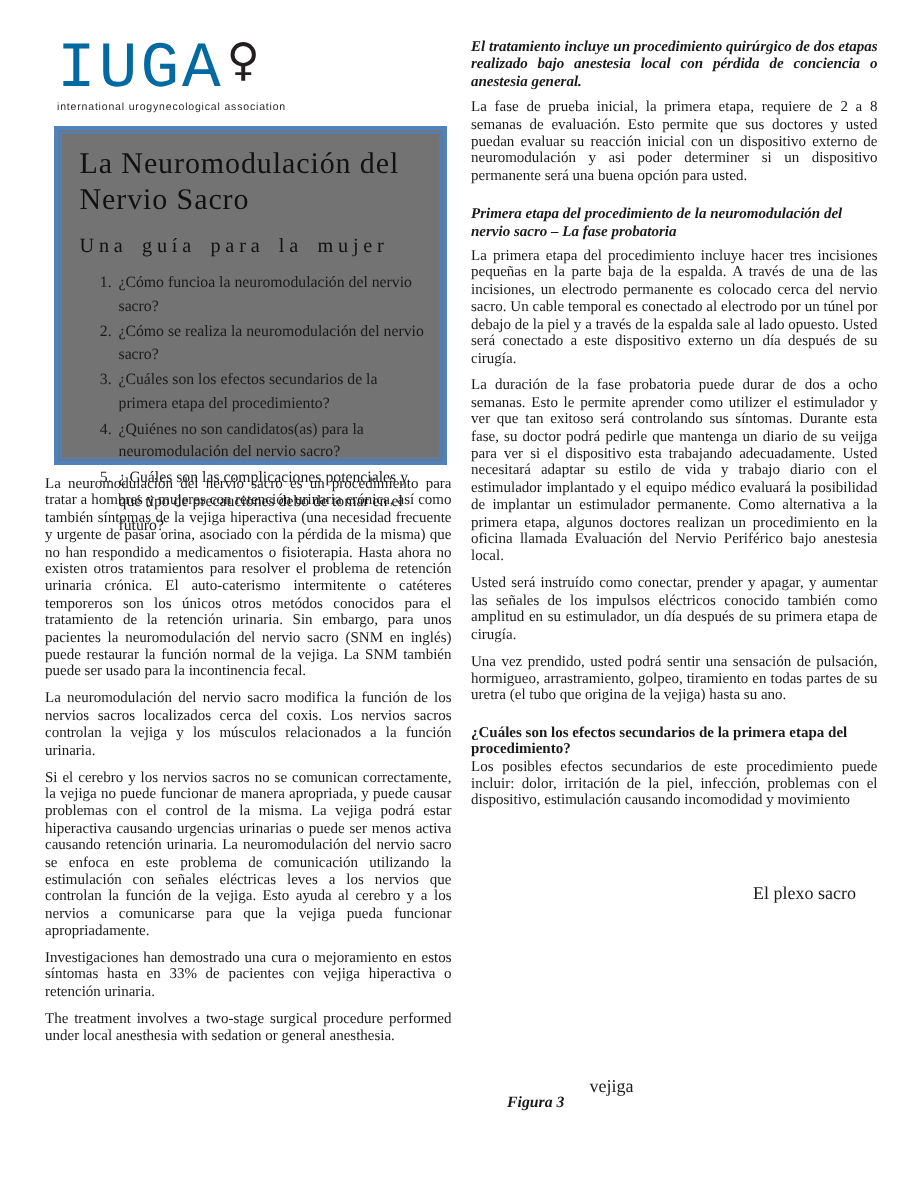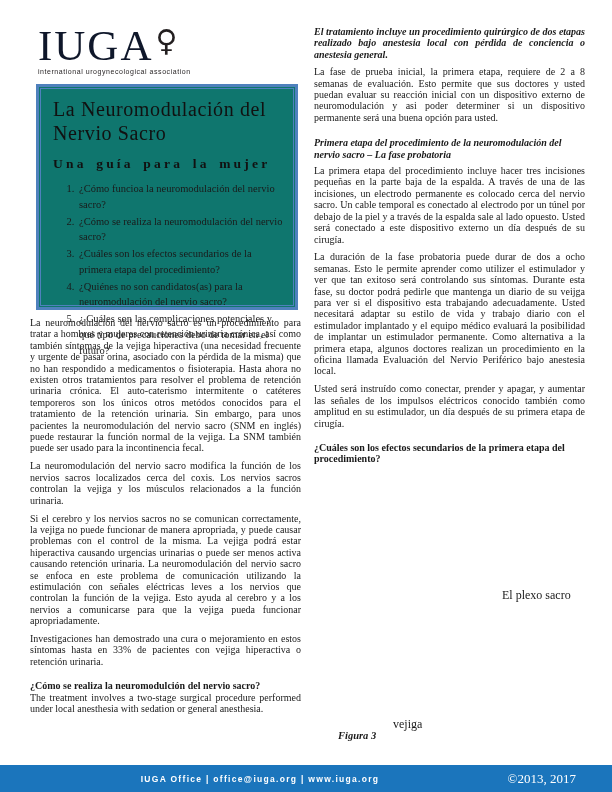--- a/index.html
+++ b/index.html
@@ -8,46 +8,46 @@
     width:612px;height:792px;
     background:#ffffff;
     font-family:"Liberation Serif", serif;
     color:#1a1a1a;
     overflow:hidden;
   }
   
   .logo{position:absolute;left:38px;top:24px;width:240px;}
   .logo-row{display:flex;align-items:flex-start;line-height:1;}
   .logo-text{
-    font-family:Liberation Serif, serif;
-    font-size:43px;font-weight:400;letter-spacing:2px;color:#0f172a;text-align:right;
+    font-family:Liberation Mono, monospace;
+    font-size:43px;font-weight:400;letter-spacing:2px;color:#0369a1;text-align:right;
   }
   .logo-symbol{
     font-family:"DejaVu Sans", sans-serif;
     font-size:30px;color:#231f20;margin-left:2px;margin-top:2px;
   }
   .logo-tagline{
     font-family:"Liberation Sans", sans-serif;
     font-size:7px;letter-spacing:0.55px;color:#231f20;margin-top:1px;
   }
   
   .title-box{
     position:absolute;left:36px;top:84px;width:262px;height:226px;
-    border:3px solid #4f81bd;box-sizing:border-box;background:#0f766e;
+    border:3px solid #4f81bd;box-sizing:border-box;background:#737373;
   }
   .title-box-inner{
     position:absolute;inset:1px;border:1px solid #4f81bd;
     padding:8px 10px 6px 12px;box-sizing:border-box;
   }
   .box-title{
     margin:0;font-size:20px;font-weight:400;line-height:1.2;
     letter-spacing:0.6px;color:#111;
   }
   .box-subtitle{
-    margin:11px 0 0 0;font-size:13.5px;font-weight:700;
+    margin:11px 0 0 0;font-size:13.5px;font-weight:400;
     letter-spacing:3.2px;word-spacing:3px;color:#111;
   }
   .box-questions{
     margin:9px 0 0 0;padding:0 0 0 24px;
     font-size:10.5px;line-height:1.5;
   }
   .box-questions li{margin:0 0 1px 0;padding-left:2px;}
   
   .col{
     position:absolute;width:271px;
@@ -112,36 +112,33 @@
           <li>¿ Cuáles son las complicaciones potenciales y qué tipo de precauciones debo de tomar en el futuro?</li>
         </ol>
     </div>
   </section>
 
   <section class="col col-left">
     <p>La neuromodulación del nervio sacro es un procedimiento para tratar a hombres y mujeres con retención urinaria crónica, así como también síntomas de la vejiga hiperactiva (una necesidad frecuente y urgente de pasar orina, asociado con la pérdida de la misma) que no han respondido a medicamentos o fisioterapia. Hasta ahora no existen otros tratamientos para resolver el problema de retención urinaria crónica.  El auto-caterismo intermitente o catéteres temporeros son los únicos otros metódos conocidos para el tratamiento de la retención urinaria. Sin embargo, para unos pacientes la neuromodulación del nervio sacro (SNM en inglés) puede restaurar la función normal de la vejiga. La SNM también puede ser usado para la incontinencia fecal.</p>
     <p>La neuromodulación del nervio sacro modifica la función de los nervios sacros localizados cerca del coxis. Los nervios sacros controlan la vejiga y los músculos relacionados a la función urinaria.</p>
     <p>Si el cerebro y los nervios sacros no se comunican correctamente, la vejiga no puede funcionar de manera apropriada, y puede causar problemas con el control de la misma. La vejiga podrá estar hiperactiva causando urgencias urinarias o puede ser menos activa causando retención urinaria. La neuromodulación del nervio sacro se enfoca en este problema de comunicación utilizando la estimulación con señales eléctricas leves a los nervios que controlan la función de la vejiga. Esto ayuda al cerebro y a los nervios a comunicarse para que la vejiga pueda funcionar apropriadamente.</p>
     <p>Investigaciones han demostrado una cura o mejoramiento en estos síntomas hasta en 33% de pacientes con vejiga hiperactiva o retención urinaria.</p>
-    <h3 class="tight">¿Cómo se realiza la neuromodulción del nervio sacro?</h3>
     <p>The treatment involves a two-stage surgical procedure performed under local anesthesia with sedation or general anesthesia.</p>
   </section>
 
   <section class="col col-right">
     <p class="lead-italic">El tratamiento incluye un procedimiento quirúrgico de dos etapas realizado bajo anestesia local con pérdida de conciencia o anestesia general.</p>
     <p>La fase de prueba inicial, la primera etapa, requiere de 2 a 8 semanas de evaluación.  Esto permite que sus doctores y usted puedan evaluar su reacción inicial con un dispositivo externo de neuromodulación y asi poder determiner si un dispositivo permanente será una buena opción para usted.</p>
     <p class="subhead-italic">Primera etapa del procedimiento de la neuromodulación del nervio sacro – La fase probatoria</p>
     <p>La primera etapa del procedimiento incluye hacer tres incisiones pequeñas en la parte baja de la espalda. A través de una de las incisiones, un electrodo permanente es colocado cerca del nervio sacro. Un cable temporal es conectado al electrodo por un túnel por debajo de la piel y a través de la espalda sale al lado opuesto. Usted será conectado a este dispositivo externo un día después de su cirugía.</p>
     <p>La duración de la fase probatoria puede durar de dos a ocho semanas. Esto le permite aprender como utilizer el estimulador y ver que tan exitoso será controlando sus síntomas. Durante esta fase, su doctor podrá pedirle que mantenga un diario de su veijga para ver si el dispositivo esta trabajando adecuadamente. Usted necesitará adaptar su estilo de vida y trabajo diario con el estimulador implantado y el equipo médico evaluará la posibilidad de implantar un estimulador permanente.  Como alternativa a la primera etapa, algunos doctores realizan un procedimiento en la oficina llamada Evaluación del Nervio Periférico bajo anestesia local.</p>
     <p>Usted será instruído como conectar, prender y apagar, y aumentar las señales de los impulsos eléctricos conocido también como amplitud en su estimulador, un día después de su primera etapa de cirugía.</p>
+    <p>Una vez prendido, usted podrá sentir una sensación de pulsación, hormigueo, arrastramiento, golpeo, tiramiento en todas partes de su uretra (el tubo que origina de la vejiga) hasta su ano.</p>
     <h3 class="tight">¿Cuáles son los efectos secundarios de la primera etapa del procedimiento?</h3>
+    <p>Los posibles efectos secundarios de este procedimiento puede incluir: dolor, irritación de la piel, infección, problemas con el dispositivo, estimulación causando incomodidad y movimiento</p>
   </section>
 
   <span class="fig-label fig-plexo">El plexo sacro</span>
   <span class="fig-label fig-vejiga">vejiga</span>
   <span class="fig-label fig-caption">Figura 3</span>
 
-  <footer class="footer-bar">
-    <span class="footer-office">IUGA Office | office@iuga.org | www.iuga.org</span>
-    <span class="footer-copyright">©2013, 2017</span>
-  </footer>
 
 </div>
 
 </body></html>

